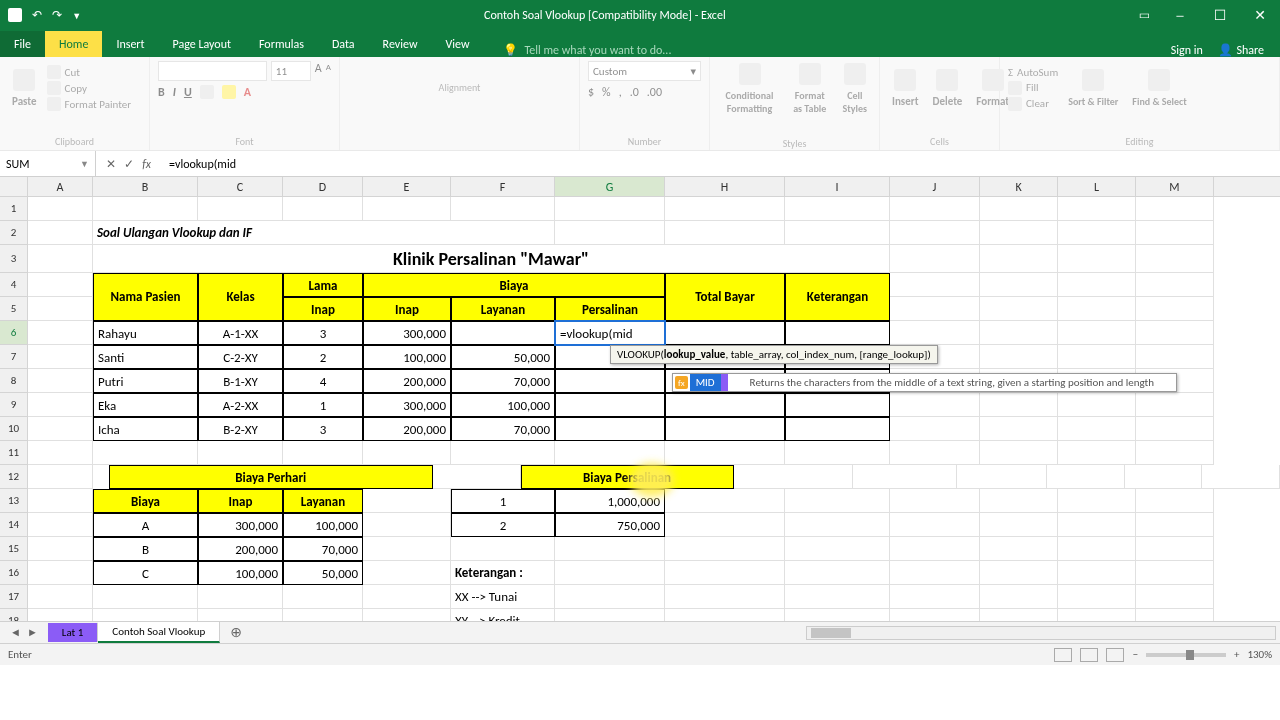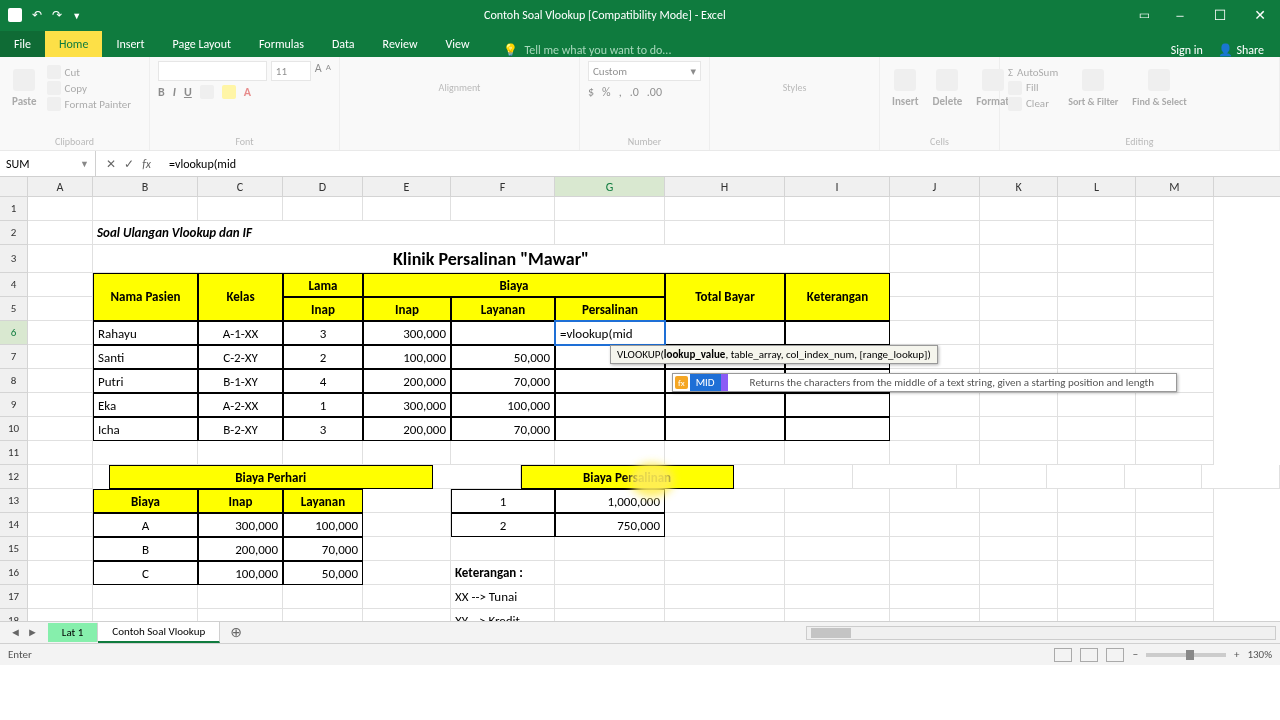--- a/index.html
+++ b/index.html
@@ -70,21 +70,21 @@
 .intelli .fx { background: #f5a623; color:#fff; font-size:9px; padding:1px 3px; margin:2px; border-radius:2px;}
 .intelli .sel { background: #1e6fd6; color: #fff; padding: 2px 6px; }
 .intelli .desc { padding: 2px 22px; color: #555; border-left:7px solid #8b5cf6; margin-left:0;}
 
 .editcell { background: #fff; outline: 2px solid #1e6fd6; outline-offset: -1px; z-index: 10; }
 .highlight-blob { position:absolute; width:44px; height:34px; background:#ffee58; border-radius:50%; filter:blur(4px); opacity:0.9; z-index:5; }
 
 
 .sheettabs { height: 22px; background: #f3f3f3; border-top: 1px solid #d0d0d0; display: flex; align-items: center; font-size: 11px; }
 .sheettabs .nav { padding: 0 10px; color: #666; display:flex; gap:6px;}
-.sheettabs .st { padding: 3px 14px; border-right: 1px solid #d0d0d0; background: #86efac; cursor:pointer;}
+.sheettabs .st { padding: 3px 14px; border-right: 1px solid #d0d0d0; background: #8b5cf6; cursor:pointer;}
 .sheettabs .st.active { background: #fff; border-bottom: 2px solid #0f7b3e; }
 .sheettabs .add { padding: 0 10px; font-size: 14px; color: #666; }
 .sheettabs .scroll { flex:1; display:flex; justify-content:flex-end; padding-right:4px;}
 .hscroll { width:470px; height:14px; background:#f0f0f0; border:1px solid #ccc; display:flex; align-items:center;}
 .hscroll .thumb{ width:40px; height:10px; background:#c4c4c4; margin-left:4px;}
 
 
 .status { height: 22px; background: #f3f3f3; border-top: 1px solid #d0d0d0; display: flex; align-items: center; justify-content: space-between; padding: 0 8px; font-size: 11px; color: #555; }
 .status .views { display:flex; gap:8px; align-items:center;}
 .status .views .v{ width:18px; height:14px; border:1px solid #aaa;}
@@ -185,20 +185,34 @@
         <span>$</span>
         <span>%</span>
         <span>,</span>
         <span>.0</span>
         <span>.00</span>
       </div>
     </div>
     <div class="lbl">Number</div>
   </div>
   <div class="rgroup" style="width:170px">
+    <div class="body">
+      <div class="bigbtn">
+          <div class="ic"></div>
+          <span style="font-size:10px;text-align:center">Conditional Formatting</span>
+        </div>
+      <div class="bigbtn">
+          <div class="ic"></div>
+          <span style="font-size:10px;text-align:center">Format as Table</span>
+        </div>
+      <div class="bigbtn">
+          <div class="ic"></div>
+          <span style="font-size:10px;text-align:center">Cell Styles</span>
+        </div>
+    </div>
     <div class="lbl">Styles</div>
   </div>
   <div class="rgroup" style="width:120px">
     <div class="body">
       <div class="bigbtn">
           <div class="ic"></div>
           <span>Insert</span>
         </div>
       <div class="bigbtn">
           <div class="ic"></div>

